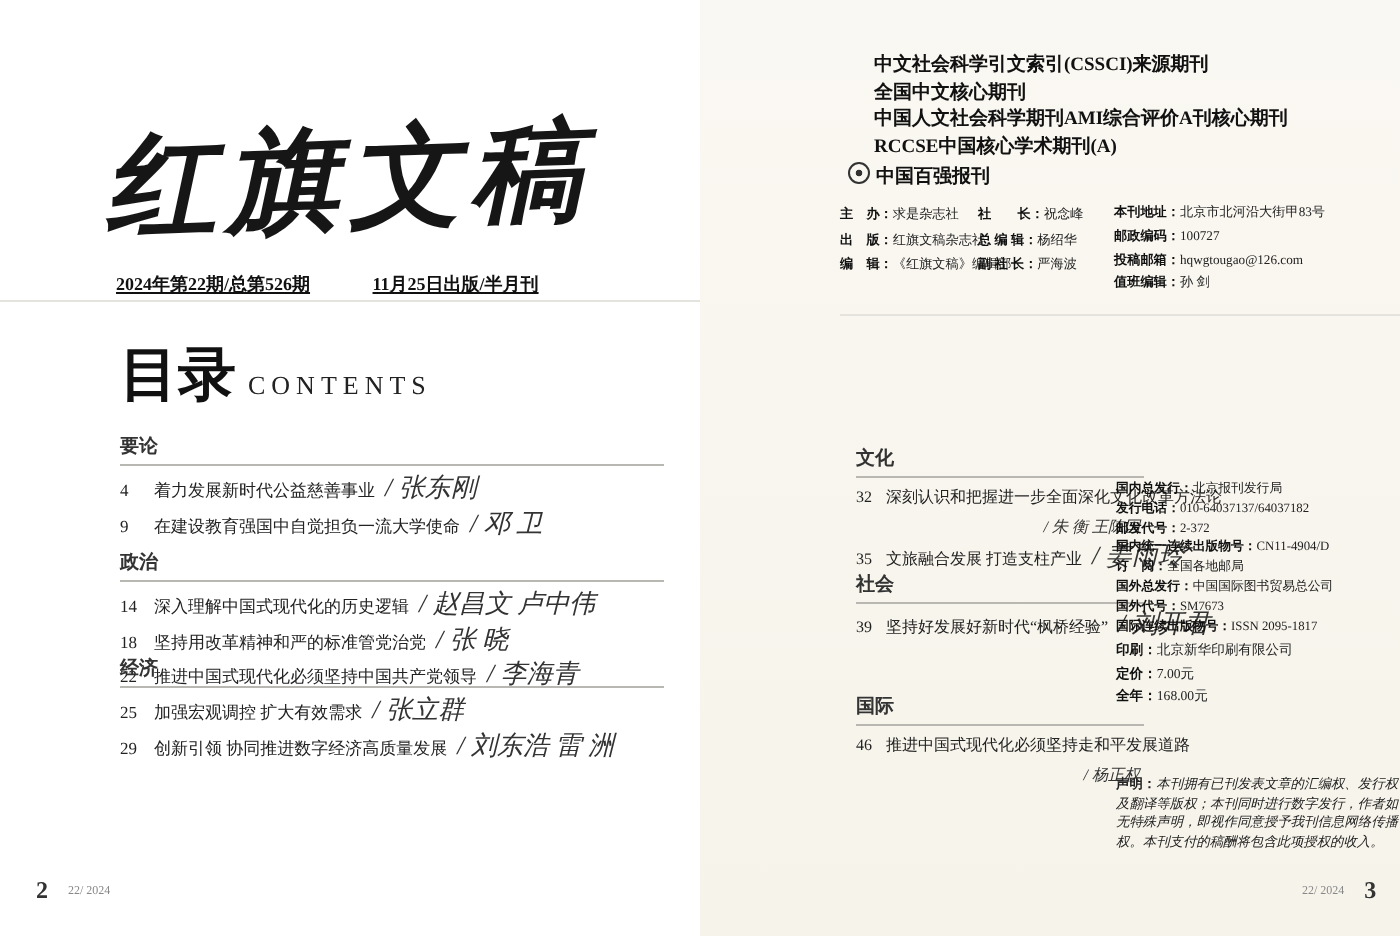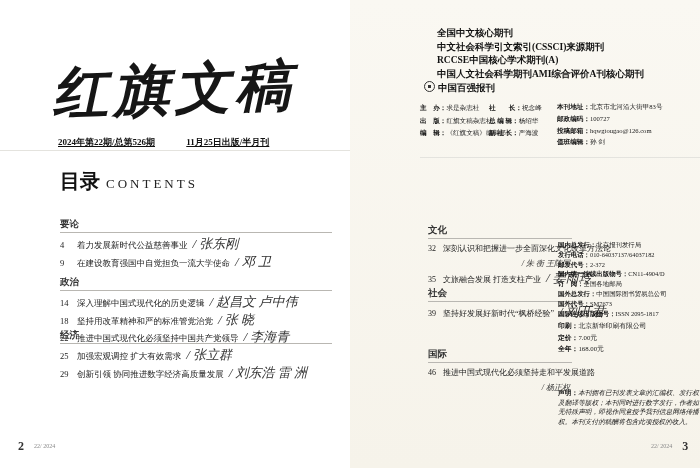--- a/index.html
+++ b/index.html
@@ -10,21 +10,21 @@
        background:linear-gradient(180deg,#faf8f2 0%,#f6f3ea 100%);}
   
   .brand{left:52px;top:52px;width:260px;font-size:56px;font-weight:bold;font-style:italic;
        letter-spacing:5px;color:#161616;transform:rotate(-2deg);white-space:nowrap;}
   .issue-line{left:58px;top:136px;font-size:9px;font-weight:bold;color:#111;white-space:nowrap;}
   .issue-line span{margin-right:29px;text-decoration:underline;}
   .rule{background:#e4e3de;height:1px;}
   .rule-left{left:0;top:150px;width:350px;}
   .rule-right{left:420px;top:157px;width:280px;}
   .toc-head{left:60px;top:168px;white-space:nowrap;}
-  .toc-zh{font-size:20px;font-weight:bold;color:#111;text-align:center;}
+  .toc-zh{font-size:29px;font-weight:bold;color:#111;text-align:center;}
   .toc-en{font-size:13px;letter-spacing:3px;color:#222;margin-left:6px;}
   
   .sec{line-height:15.5px;}
   .sec .hd{font-size:9.5px;font-weight:bold;color:#333;padding-bottom:2px;
        border-bottom:1px solid #b9b7b2;margin-bottom:3px;line-height:12px;}
   .sec .row{font-size:8.5px;color:#222;white-space:nowrap;}
   .sec .pg{display:inline-block;width:17px;}
   .sec .au{font-style:italic;font-size:13px;color:#333;margin-left:5px;}
   .sec-l{left:60px;width:272px;}
   .sec-r{left:428px;width:144px;}
@@ -93,24 +93,24 @@
   <div class="row"><span class="pg">25</span><span>加强宏观调控 扩大有效需求</span><span class="au">/ 张立群</span></div>
   <div class="row"><span class="pg">29</span><span>创新引领 协同推进数字经济高质量发展</span><span class="au">/ 刘东浩 雷 洲</span></div>
 </div>
 
 <div class="abs foot foot-l">
   <span class="pnum">2</span>
   <span class="pissue">22/ 2024</span>
 </div>
 
 <div class="abs accolades">
+  <div>中文社会科学引文索引(CSSCI)来源期刊</div>
   <div>全国中文核心期刊</div>
-  <div>中文社会科学引文索引(CSSCI)来源期刊</div>
+  <div>中国人文社会科学期刊AMI综合评价A刊核心期刊</div>
   <div>RCCSE中国核心学术期刊(A)</div>
-  <div>中国人文社会科学期刊AMI综合评价A刊核心期刊</div>
   <div class="accolade-last"><span class="seal"></span><span>中国百强报刊</span></div>
 </div>
 
 <div class="abs kvcol mast1">
   <div><b>主　办：</b><span>求是杂志社</span></div>
   <div><b>出　版：</b><span>红旗文稿杂志社</span></div>
   <div><b>编　辑：</b><span>《红旗文稿》编辑部</span></div>
 </div>
 <div class="abs kvcol mast2">
   <div><b>社　　长：</b><span>祝念峰</span></div>

